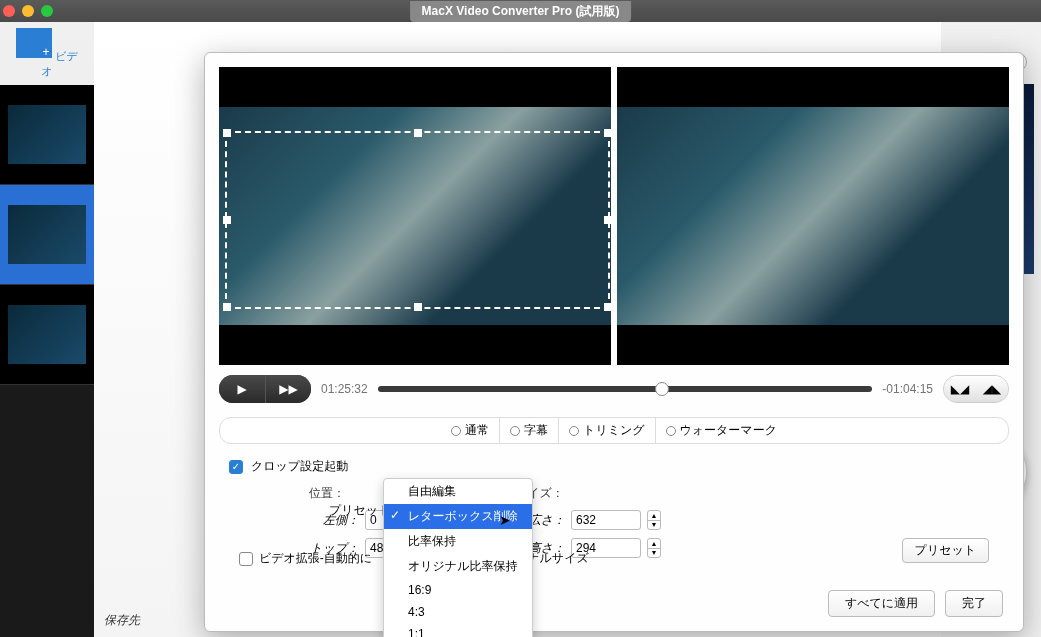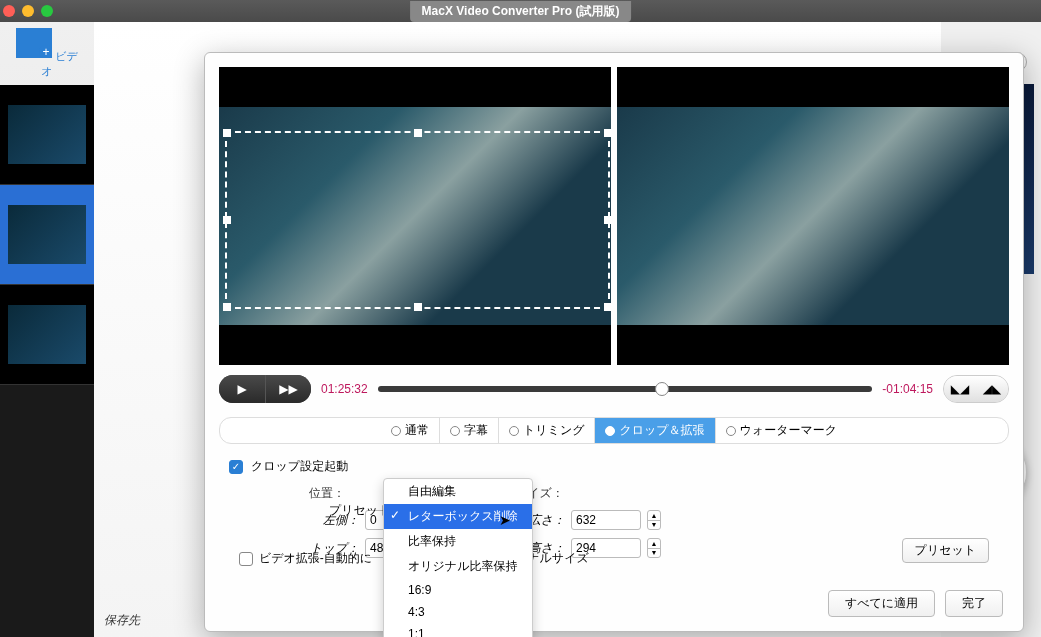--- a/index.html
+++ b/index.html
@@ -47,21 +47,21 @@
 .crop-handle { position: absolute; width: 8px; height: 8px; background: #fff; }
 .ch-tl { left: -4px; top: -4px; } .ch-tr { right: -4px; top: -4px; }
 .ch-bl { left: -4px; bottom: -4px; } .ch-br { right: -4px; bottom: -4px; }
 .ch-tc { left: 50%; top: -4px; margin-left: -4px; } .ch-bc { left: 50%; bottom: -4px; margin-left: -4px; }
 .ch-lc { left: -4px; top: 50%; margin-top: -4px; } .ch-rc { right: -4px; top: 50%; margin-top: -4px; }
 
 .controls-row { display: flex; align-items: center; gap: 10px; margin-top: 10px; }
 .play-group { display: flex; background: #3a3a3a; border-radius: 16px; overflow: hidden; }
 .play-btn { width: 46px; height: 28px; background: linear-gradient(#4a4a4a, #2a2a2a); color: #fff; display: flex; align-items: center; justify-content: center; border: none; cursor: pointer; font-size: 12px; }
 .play-btn + .play-btn { border-left: 1px solid #555; }
-.time-label { font-size: 12px; color: #be185d; }
+.time-label { font-size: 12px; color: #737373; }
 .slider { flex: 1; height: 6px; background: #3a3a3a; border-radius: 3px; position: relative; }
 .slider-thumb { position: absolute; left: 56%; top: -4px; width: 14px; height: 14px; background: #fff; border: 1px solid #888; border-radius: 50%; }
 .flip-group { display: flex; background: #f0f0f0; border: 1px solid #ccc; border-radius: 14px; overflow: hidden; }
 .flip-btn { width: 32px; height: 26px; background: linear-gradient(#fff, #e0e0e0); border: none; display: flex; align-items: center; justify-content: center; font-size: 12px; cursor: pointer; }
 
 .tabs { display: flex; justify-content: center; margin-top: 14px; background: #fff; border: 1px solid #ddd; border-radius: 12px; }
 .tab { padding: 4px 10px; font-size: 12px; display: flex; align-items: center; gap: 4px; cursor: pointer; border-right: 1px solid #ddd; }
 .tab:last-child { border-right: none; }
 .tab-radio { width: 10px; height: 10px; border: 1px solid #888; border-radius: 50%; display: inline-block; }
 .tab.active { background: #4a9fe8; color: #fff; }
@@ -193,24 +193,20 @@
             <span>通常</span>
           </div>
         <div class="tab">
             <span class="tab-radio"></span>
             <span>字幕</span>
           </div>
         <div class="tab">
             <span class="tab-radio"></span>
             <span>トリミング</span>
           </div>
-        <div class="tab active">
-            <span class="tab-radio"></span>
-            <span>クロップ＆拡張</span>
-          </div>
         <div class="tab">
             <span class="tab-radio"></span>
             <span>ウォーターマーク</span>
           </div>
       </div>
 
       <div class="crop-settings">
         <div class="crop-row">
           <span class="checkbox checked">✓</span>
           <span>クロップ設定起動</span>

